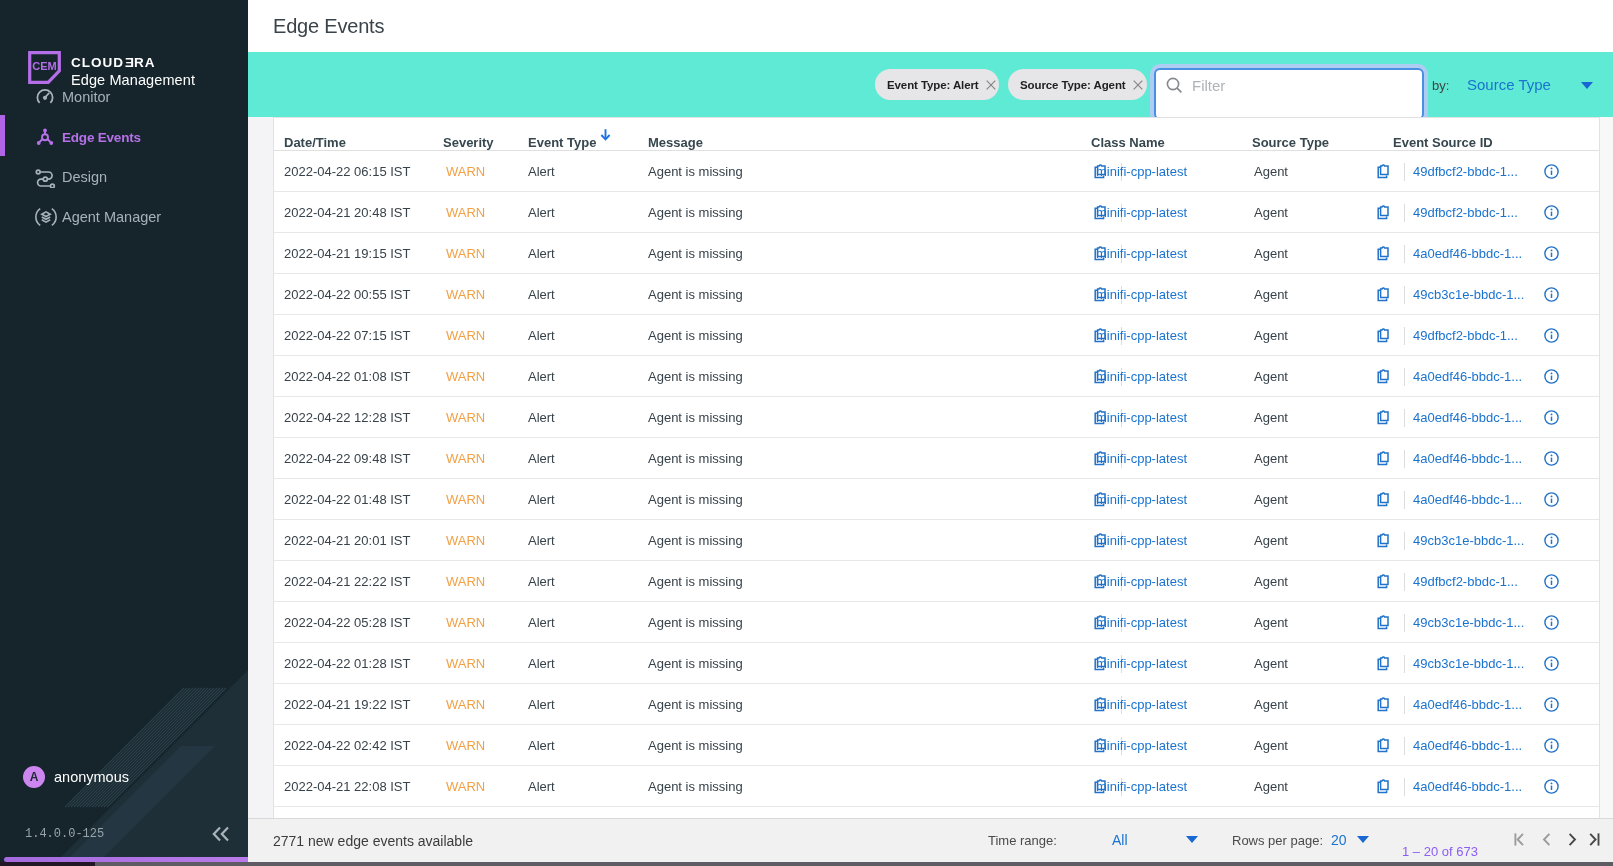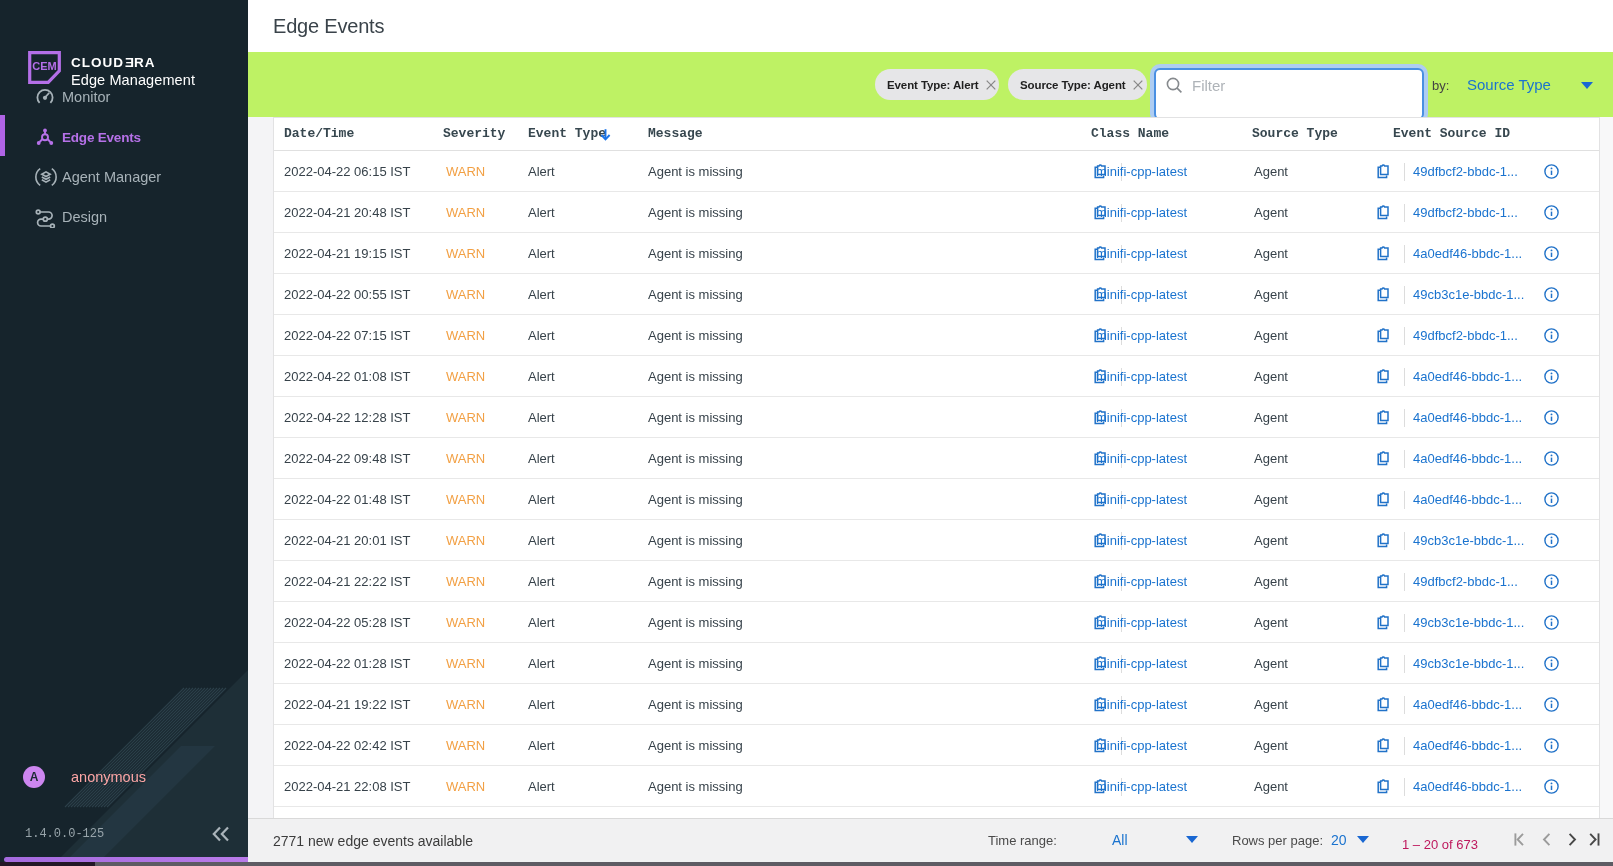--- a/index.html
+++ b/index.html
@@ -15,50 +15,50 @@
 .cloudera .flip { display:inline-block; transform:scaleX(-1); }
 .em { color:#fff; font-size:14.5px; margin-top:2px; letter-spacing:0.1px; }
 .nav { position:absolute; left:9px; top:77px; width:100%; }
 .nav-item { position:relative; height:40px; display:flex; align-items:center; color:#a7b2b8; font-size:14.5px; }
 .nav-item svg { position:absolute; left:26px; }
 .nav-item .lbl { position:absolute; left:53px; }
 .nav-item.active { color:#b671e8; font-weight:bold; font-size:13.5px; letter-spacing:-0.2px; }
 .accent { position:absolute; left:0; top:115px; width:5px; height:41px; background:#b064e6; }
 .user { position:absolute; left:23px; top:766px; display:flex; align-items:center; }
 .avatar { width:22px; height:22px; border-radius:50%; background:#cd86f0; color:#1c2b33; font-size:12px; font-weight:bold; display:flex; align-items:center; justify-content:center; }
-.uname { color:#fca5a5; font-size:14.5px; margin-left:26px; }
+.uname { color:#ffffff; font-size:14.5px; margin-left:9px; }
 .version { position:absolute; left:25px; top:827px; color:#98a4aa; font-family:"Liberation Mono", monospace; font-size:12px; letter-spacing:0px; }
 .collapse { position:absolute; left:212px; top:826px; }
 .purplebar { position:absolute; left:4px; bottom:4px; width:244px; height:5px; border-radius:3px 0 0 3px; background:linear-gradient(90deg,#a46ade,#b97be9); }
 
 
 .bstrip { position:absolute; left:0; bottom:0; width:1613px; height:4px; background:#5e5b63; }
 .bstrip2 { position:absolute; left:0; bottom:0; width:95px; height:4px; background:#231726; }
 
 
 .main { position:absolute; left:248px; top:0; width:1365px; height:866px; }
 .titlebar { position:absolute; left:0; top:0; width:100%; height:52px; background:#fff; }
 .titlebar h1 { position:absolute; left:25px; top:15px; font-size:20px; font-weight:400; color:#3a434a; letter-spacing:-0.2px; }
-.band { position:absolute; left:0; top:52px; width:100%; height:65px; background:#bef264; }
+.band { position:absolute; left:0; top:52px; width:100%; height:65px; background:#5eead4; }
 .chip { position:absolute; height:31px; background:#e6e6e8; border-radius:16px; font-size:11.5px; font-weight:bold; color:#1f1f1f; letter-spacing:-0.1px; display:flex; align-items:center; }
 .chip svg { margin-left:7px; }
 .chip span { margin-left:12px; }
 .chip1 { left:627px; top:17px; width:124px; }
 .chip2 { left:760px; top:17px; width:139px; }
 .search { position:absolute; left:906px; top:16px; width:270px; height:52px; background:#fff; border:2px solid #4a90e2; border-radius:6px; box-shadow:0 0 0 4px #aecdf2; }
 .search svg { position:absolute; left:10px; top:7px; }
 .search .ph { position:absolute; left:36px; top:7px; font-size:15px; color:#aeb3b8; }
 .by { position:absolute; left:1184px; top:26px; font-size:13px; color:#444; }
 .stype { position:absolute; left:1219px; top:24px; font-size:15px; color:#1a73cf; }
 .bandcaret { position:absolute; left:1333px; top:30px; width:0; height:0; border-left:6px solid transparent; border-right:6px solid transparent; border-top:7px solid #1967d2; }
 
 
 .card { position:absolute; left:25px; top:117px; width:1327px; height:701px; background:#fff; border:1px solid #e2e2e3; border-bottom:none; }
 .thead { position:relative; height:33px; border-bottom:1px solid #e0e0e0; font-size:13px; font-weight:bold; color:#37474f; }
-.thead span { position:absolute; top:8px;font-family:Liberation Mono, monospace; }
+.thead span { position:absolute; top:17px; }
 .tr { position:relative; height:41px; border-bottom:1px solid #e8e8e8; font-size:13px; color:#37424a; }
 .tr .c { position:absolute; top:13px; }
 .h-dt { left:10px; } .h-sev { left:169px; } .h-et { left:254px; } .h-msg { left:374px; }
 .h-cn { left:817px; } .h-st { left:978px; } .h-eid { left:1101px;padding-left:18px; }
 .sortarrow { position:absolute; left:326px; top:10px; }
 .dt { left:10px; }
 .sev { left:172px; color:#f2a044; }
 .et { left:254px; }
 .msg { left:374px; }
 .ic { position:absolute; top:13px; }
@@ -79,21 +79,21 @@
 .f-new { position:absolute; left:25px; top:14px; font-size:14px; color:#3c3c3c; }
 .reload { position:absolute; left:235px; top:0px; width:176px; height:38px; background:#f4f4f5; border:4px solid #2a6cad; font-size:14px; line-height:30px; text-align:center; color:#3c3c3c; }
 .reload .bl { color:#1a73cf; }
 .f-tr { position:absolute; left:740px; top:14px; }
 .f-all { position:absolute; left:864px; top:13px; font-size:14px; color:#1a73cf; }
 .fcaret { position:absolute; top:17px; width:0; height:0; border-left:6px solid transparent; border-right:6px solid transparent; border-top:7px solid #1967d2; }
 .fc1 { left:938px; }
 .f-rpp { position:absolute; left:984px; top:14px; }
 .f-20 { position:absolute; left:1083px; top:13px; font-size:14px; color:#1a73cf; }
 .fc2 { left:1109px; }
-.f-range { position:absolute; left:1154px; top:18px; color:#be185d; }
+.f-range { position:absolute; left:1154px; top:25px; color:#8b5cf6; }
 .pag { position:absolute; top:14px; }
 </style></head>
 <body>
 
 <div class="sidebar">
   <svg class="deco" width="248" height="250" viewBox="0 0 248 250">
     <polygon points="248,54 52,250 248,250" fill="#1e2f37"></polygon>
     <polygon points="215,130 181,130 61,250 95,250" fill="#233641"></polygon>
     <line x1="65.0" y1="191.0" x2="184.0" y2="72.0" stroke="#2c404a" stroke-width="1.1"></line>
     <line x1="68.0" y1="191.0" x2="187.0" y2="72.0" stroke="#2c404a" stroke-width="1.1"></line>
@@ -143,42 +143,42 @@
           </g>
           <g fill="#b671e8">
             <circle cx="10" cy="3.4" r="1.9"></circle>
             <circle cx="3.7" cy="16" r="1.9"></circle>
             <circle cx="16.3" cy="16" r="1.9"></circle>
           </g>
         </svg>
       <span class="lbl">Edge Events</span>
     </div>
     <div class="nav-item">
+      <svg width="21" height="21" viewBox="0 0 21 21">
+          <g fill="none" stroke="#a7b2b8" stroke-width="1.7">
+            <circle cx="3.2" cy="5" r="1.9"></circle>
+            <path d="M5.1 5 H13.5 A3.6 3.6 0 0 1 13.5 12.2 H12.3"></path>
+            <circle cx="10.3" cy="12.2" r="2"></circle>
+            <path d="M8.3 12.2 H6 A3.4 3.4 0 0 0 6 19 H15.5"></path>
+            <circle cx="17.4" cy="19" r="1.9"></circle>
+          </g>
+        </svg>
+      <span class="lbl">Design</span>
+    </div>
+    <div class="nav-item">
       <svg width="22" height="22" viewBox="0 0 22 22">
           <g fill="none" stroke="#a7b2b8" stroke-width="1.6">
             <path d="M5.2 2.6 A10.3 10.3 0 0 0 5.2 19.4"></path>
             <path d="M16.8 2.6 A10.3 10.3 0 0 1 16.8 19.4"></path>
             <path d="M6.8 8.2 L11 5.9 L15.2 8.2 L11 10.5 Z"></path>
             <path d="M6.8 11 L11 13.3 L15.2 11"></path>
             <path d="M6.8 13.8 L11 16.1 L15.2 13.8"></path>
           </g>
         </svg>
       <span class="lbl">Agent Manager</span>
-    </div>
-    <div class="nav-item">
-      <svg width="21" height="21" viewBox="0 0 21 21">
-          <g fill="none" stroke="#a7b2b8" stroke-width="1.7">
-            <circle cx="3.2" cy="5" r="1.9"></circle>
-            <path d="M5.1 5 H13.5 A3.6 3.6 0 0 1 13.5 12.2 H12.3"></path>
-            <circle cx="10.3" cy="12.2" r="2"></circle>
-            <path d="M8.3 12.2 H6 A3.4 3.4 0 0 0 6 19 H15.5"></path>
-            <circle cx="17.4" cy="19" r="1.9"></circle>
-          </g>
-        </svg>
-      <span class="lbl">Design</span>
     </div>
   </div>
   <div class="user">
       <div class="avatar">A</div>
       <span class="uname">anonymous</span>
     </div>
   <div class="version">1.4.0.0-125</div>
   <svg class="collapse" width="18" height="16" viewBox="0 0 18 16">
       <g fill="none" stroke="#aab4ba" stroke-width="2.2">
         <path d="M8 1.5 L1.8 8 L8 14.5"></path>

